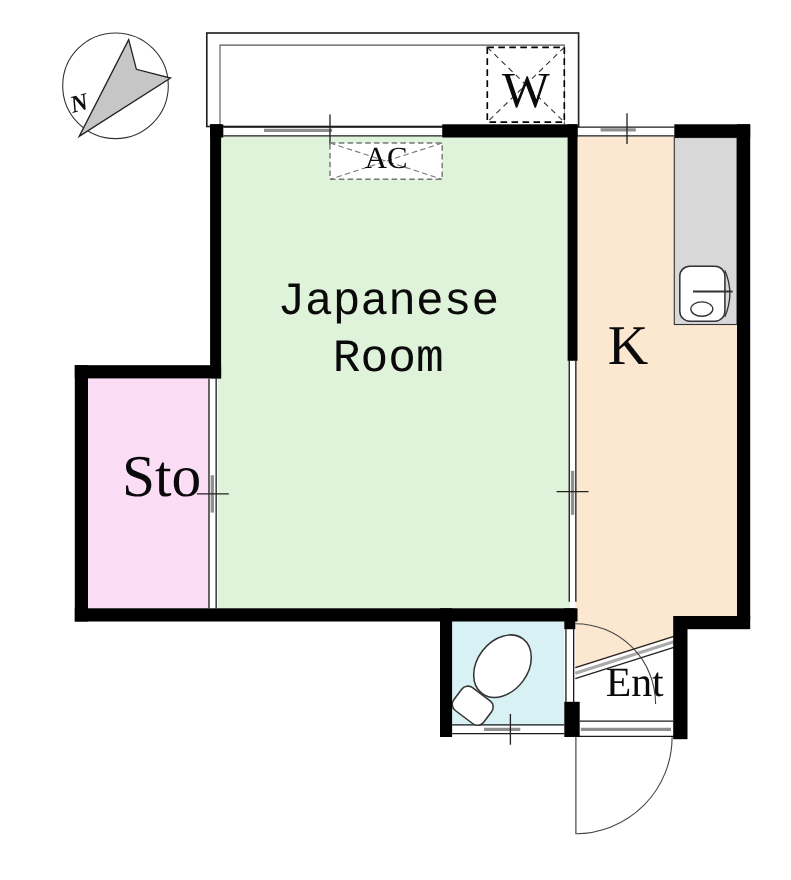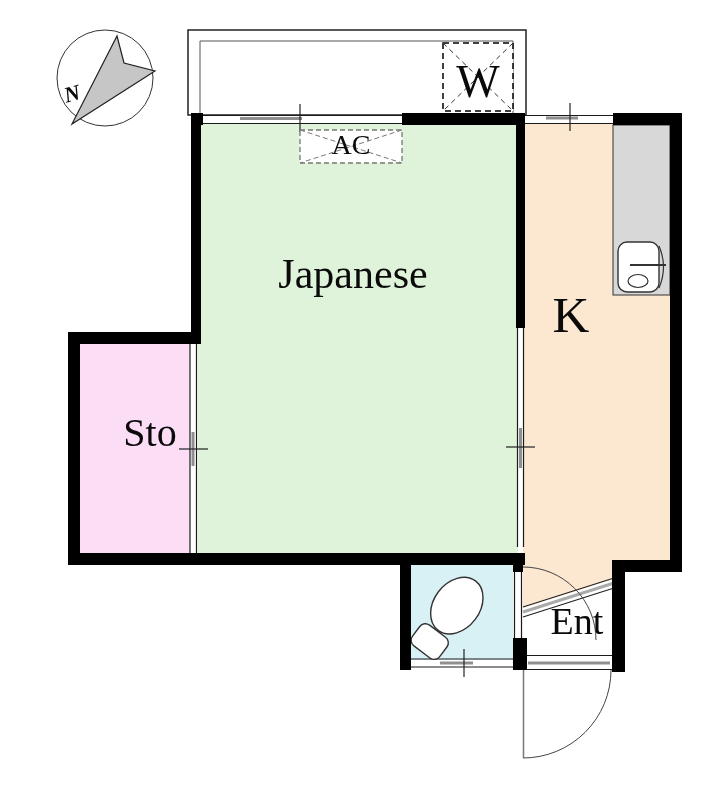--- a/index.html
+++ b/index.html
@@ -2,24 +2,24 @@
 <html><head>
 <meta charset="utf-8">
 <style>
   html,body{margin:0;padding:0;background:#fff;}
   #canvas{
     position:relative;width:719px;height:800px;background:#ffffff;overflow:hidden;
     font-family:"Liberation Serif","DejaVu Serif",serif;color:#000;
   }
   #plan-svg{position:absolute;left:0;top:0;}
   .label{position:absolute;text-align:center;color:#0a0a0a;}
-  .label span{display:block;}
+  .label span{display:block;font-family:Liberation Mono, monospace;}
   #jr-label{left:228px;top:248px;width:250px;font-size:42px;line-height:52px;}
   #k-label{left:543px;top:290px;width:56px;font-size:51px;line-height:51px;}
-  #sto-label{left:98px;top:408px;width:104px;font-size:40px;line-height:50px;}
+  #sto-label{left:79px;top:408px;width:104px;font-size:54px;line-height:50px;text-align:right;}
   #ent-label{left:534px;top:599px;width:86px;font-size:38px;line-height:44px;text-align:center;}
   #w-label{left:446px;top:56px;width:64px;font-size:46px;line-height:52px;}
   #ac-label{left:300px;top:127px;width:102px;font-size:28px;line-height:36px;}
   #n-label{left:54px;top:82px;width:36px;font-size:22px;line-height:24px;font-style:italic;font-weight:bold;transform:rotate(-15deg);}
 </style>
 </head>
 <body>
 
 <div id="canvas">
 
@@ -124,20 +124,21 @@
     </g>
 
     <g>
       <circle cx="105" cy="78" r="48" fill="#ffffff" stroke="#333" stroke-width="1"></circle>
       <polygon points="117,36 124,63 155,71 72,124" stroke="#222" stroke-width="1.2" fill="#c6c6c6"></polygon>
     </g>
   </svg>
 
   <div class="label" id="jr-label">
     <span>Japanese</span>
+    <span>Room</span>
   </div>
 
   <div class="label" id="k-label">K</div>
 
   <div class="label" id="sto-label">Sto</div>
 
   <div class="label" id="ent-label">Ent</div>
 
   <div class="label" id="w-label">W</div>
 

